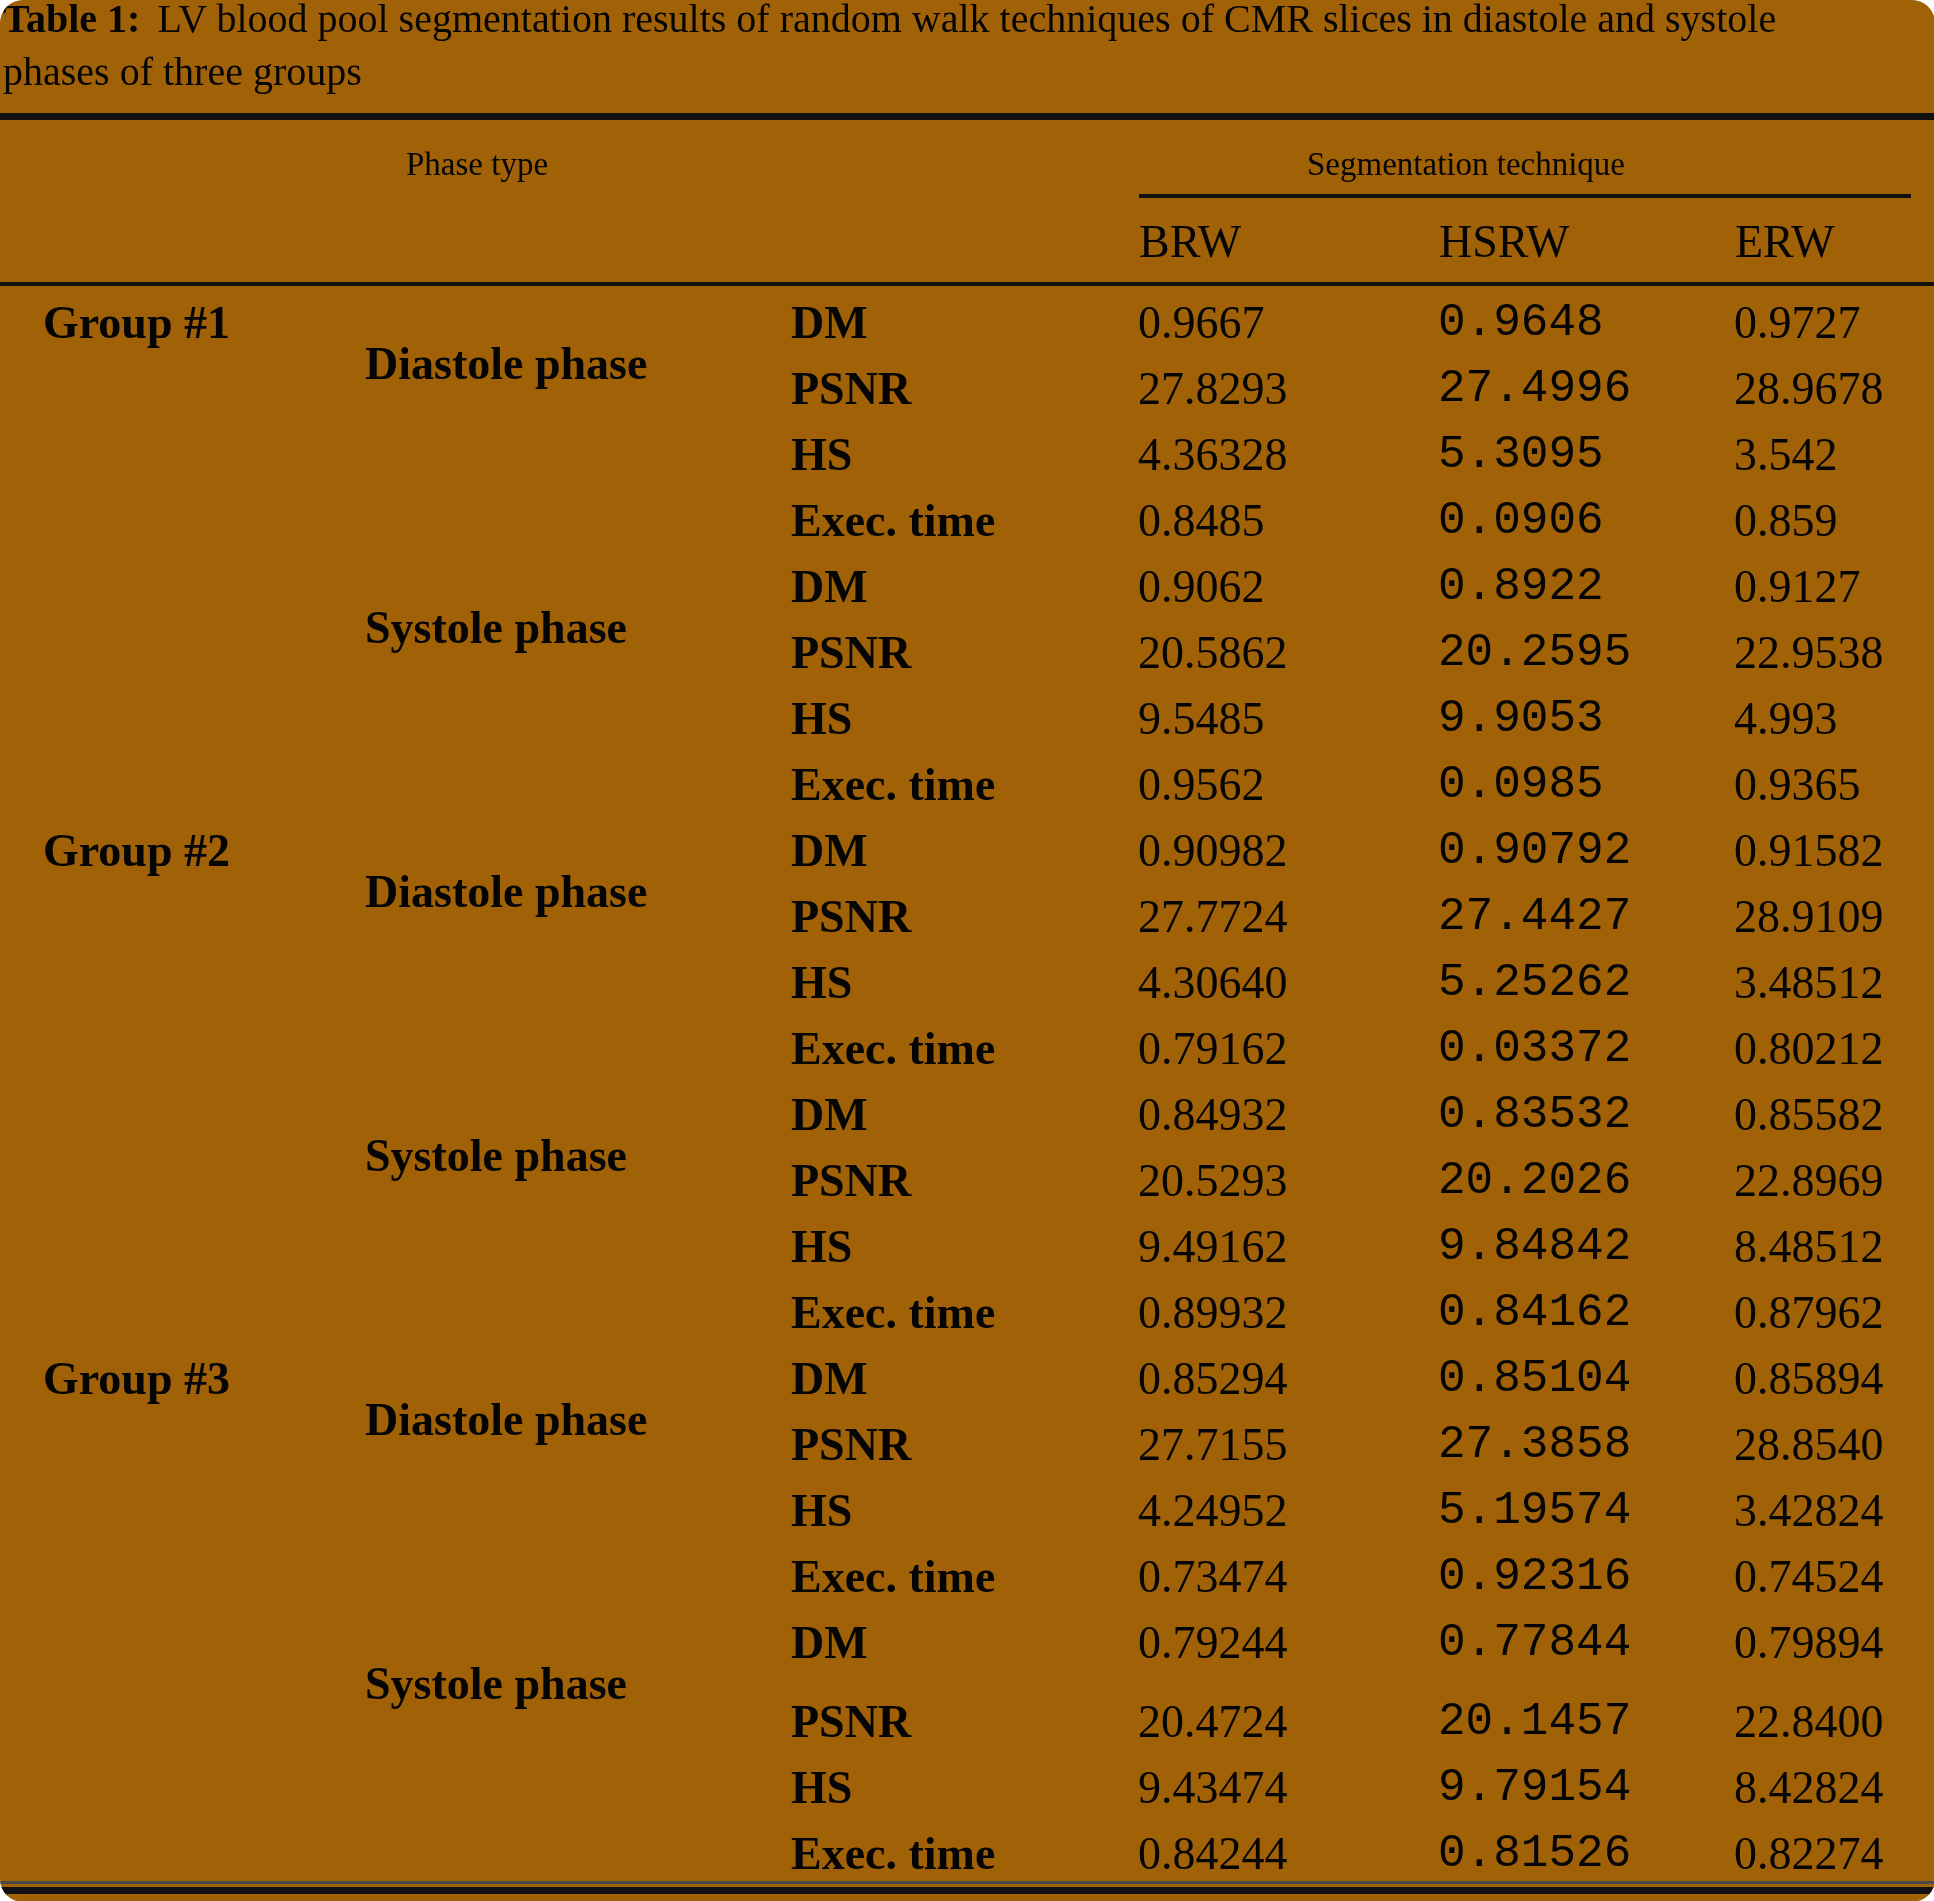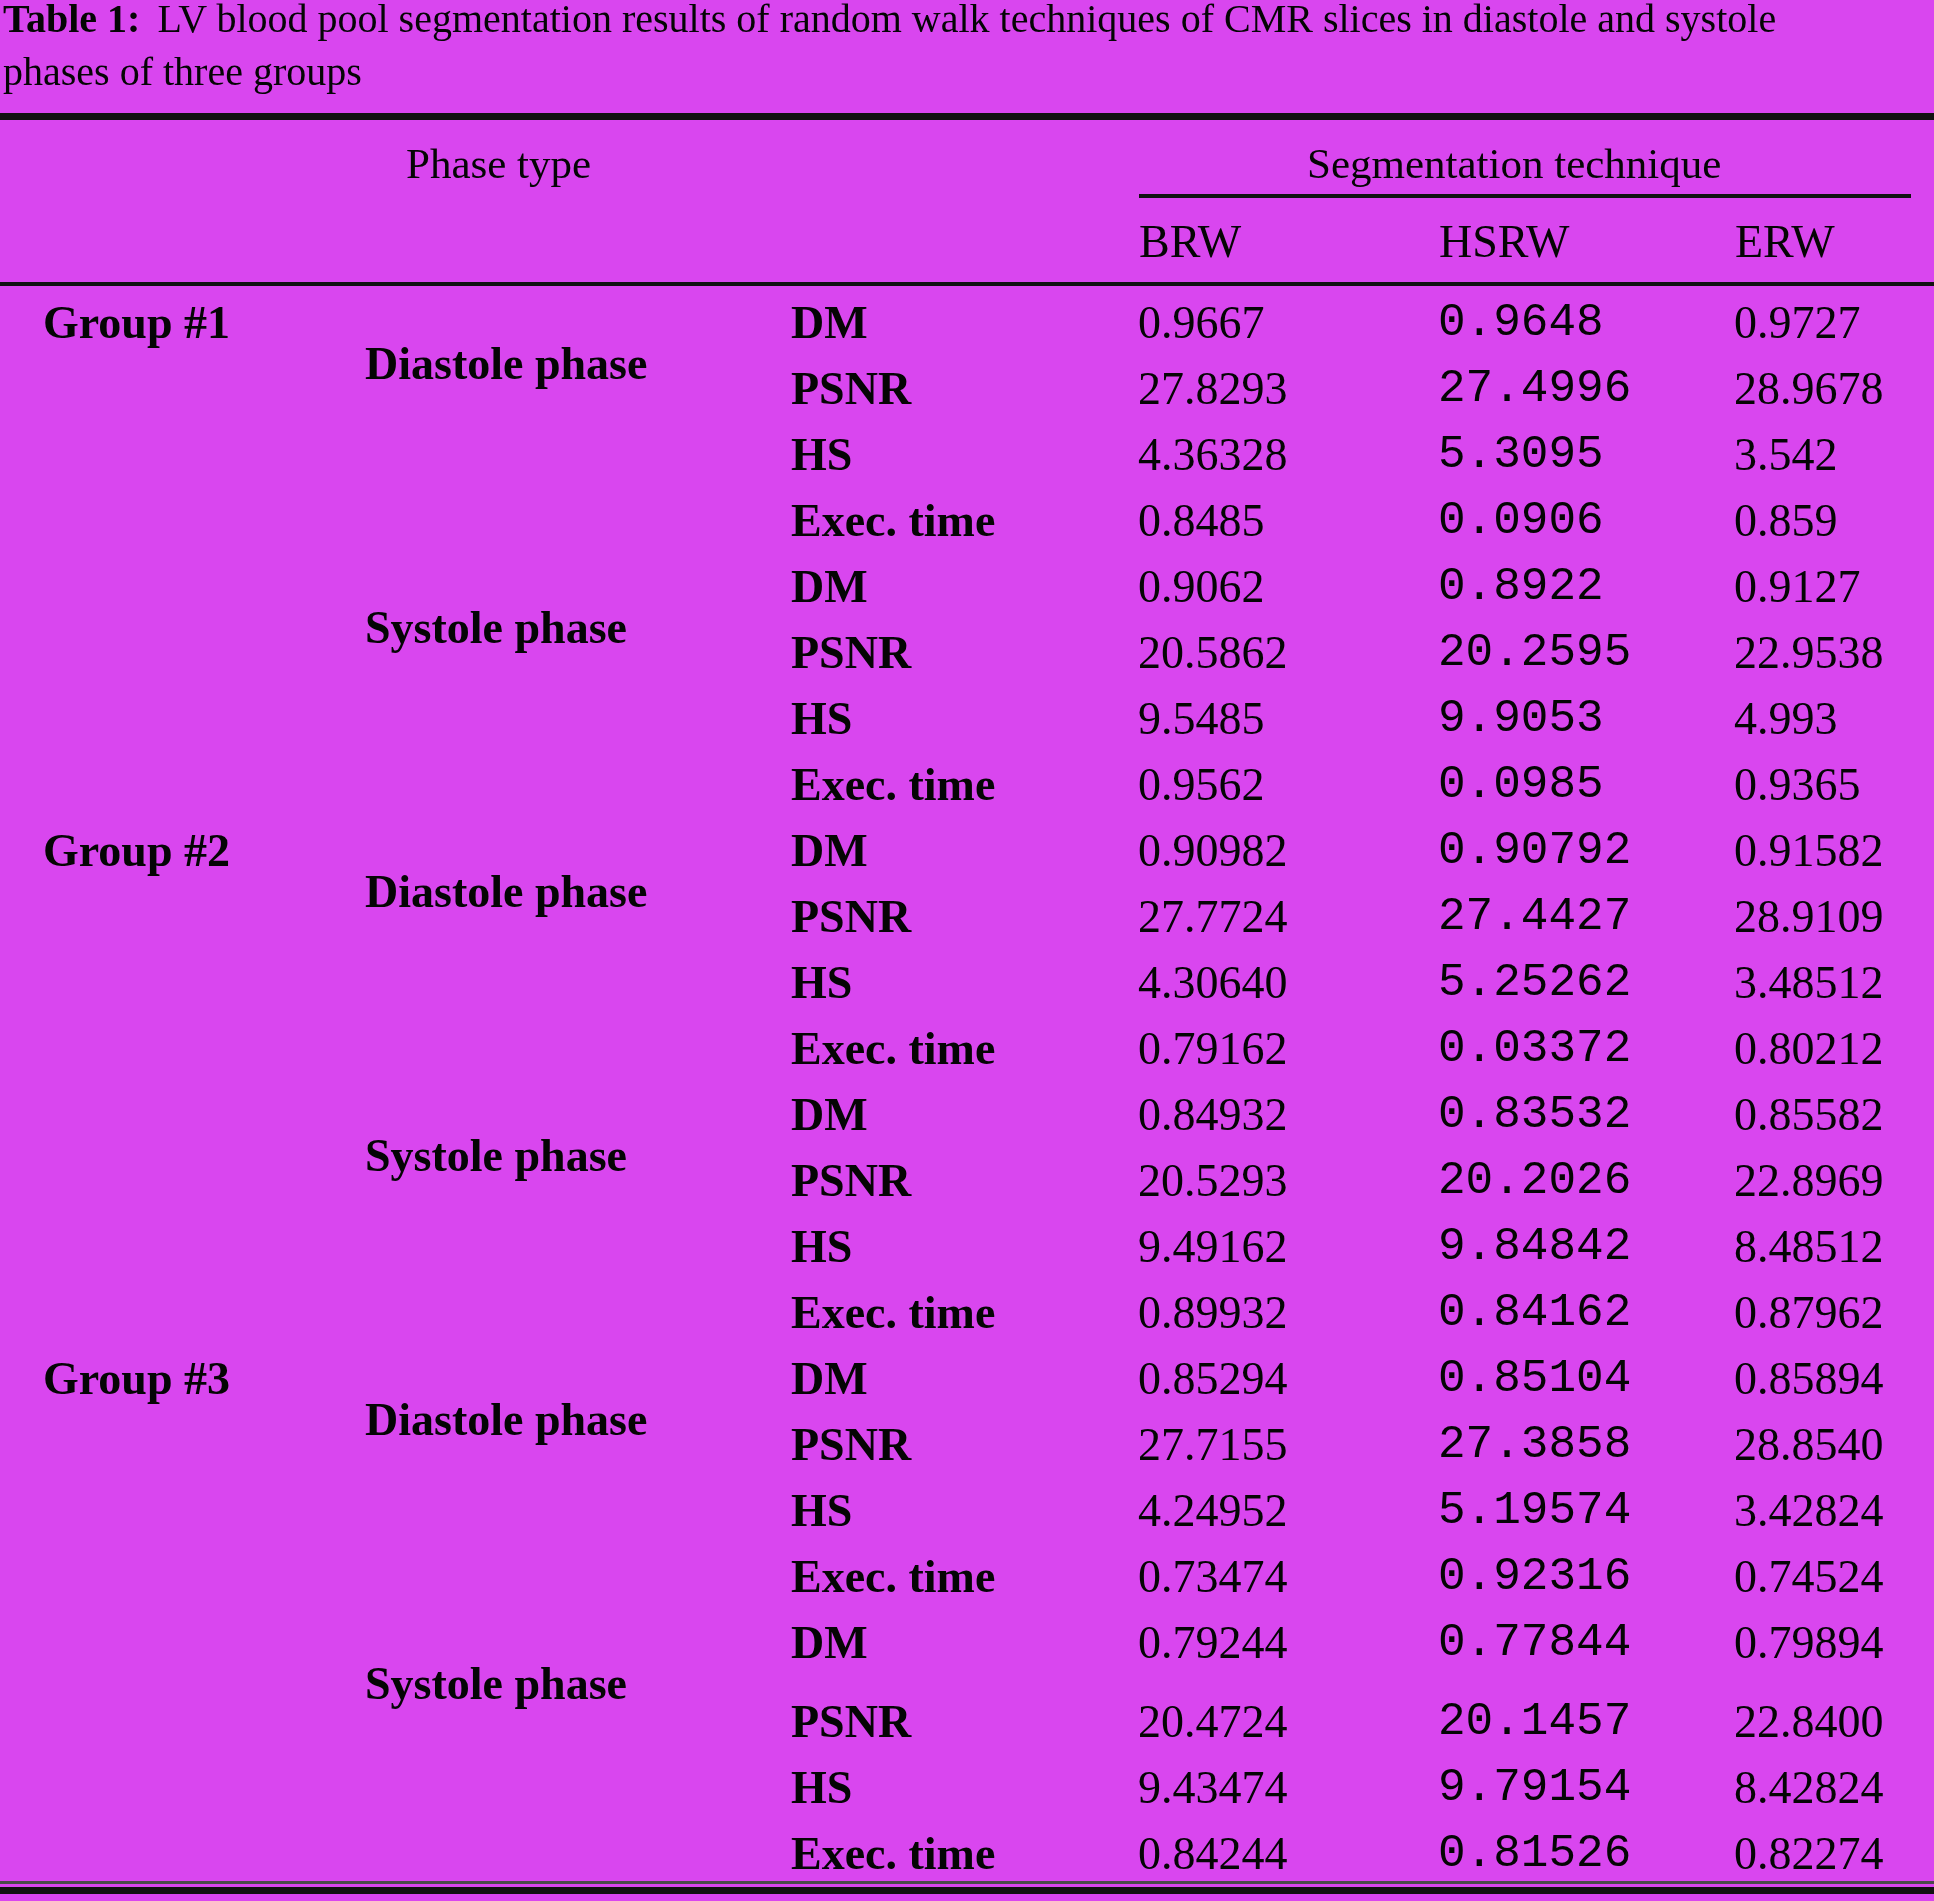--- a/index.html
+++ b/index.html
@@ -1,31 +1,31 @@
 <!DOCTYPE html>
 <html><head>
 <meta charset="utf-8">
 <style>
   html,body{margin:0;padding:0;background:#ffffff;}
-  #page{position:relative;width:1935px;height:1902px;background:#d946ef;overflow:hidden;
-        font-family:"Liberation Serif","DejaVu Serif",serif;color:#000;}
+  #page{position:relative;width:1935px;height:1902px;background:#a16207;overflow:hidden;
+        font-family:"Liberation Serif","DejaVu Serif",serif;color:#000;border-radius:23px;}
   
   #title{position:absolute;left:3px;top:-8px;width:1931px;font-size:40px;line-height:53px;color:#050505;}
   #title .tline{white-space:nowrap;}
   #title .tbold{font-weight:700;}
   #title .trest{margin-left:17px;}
   
   .rule{position:absolute;background:#111;}
   #rule-top{left:0;top:113px;width:1935px;height:7px;}
   #rule-seg{left:1139px;top:194px;width:772px;height:4px;}
   #rule-head{left:0;top:282px;width:1935px;height:4px;}
   #rule-bot-thin{left:0;top:1881px;width:1935px;height:3px;background:#4a4a4a;}
   #rule-bot{left:0;top:1887px;width:1935px;height:7px;}
   
-  .h1{position:absolute;top:139px;font-size:43px;line-height:50px;white-space:nowrap;color:#050505;}
+  .h1{position:absolute;top:139px;font-size:33px;line-height:50px;white-space:nowrap;color:#050505;}
   #h-phase{left:406px;}
   #h-seg{left:1307px;}
   #h-tech{position:absolute;left:1139px;top:218px;display:flex;font-size:46px;line-height:48px;color:#050505;}
   #h-tech .hc1{width:300px;font-family:Liberation Serif, serif;}
   #h-tech .hc2{width:296px;}
   #h-tech .hc3{width:200px;}
   
   #rows{position:absolute;left:0;top:290px;width:1935px;}
   .tr{display:flex;height:66px;}
   .tr.gap{margin-top:13px;}

